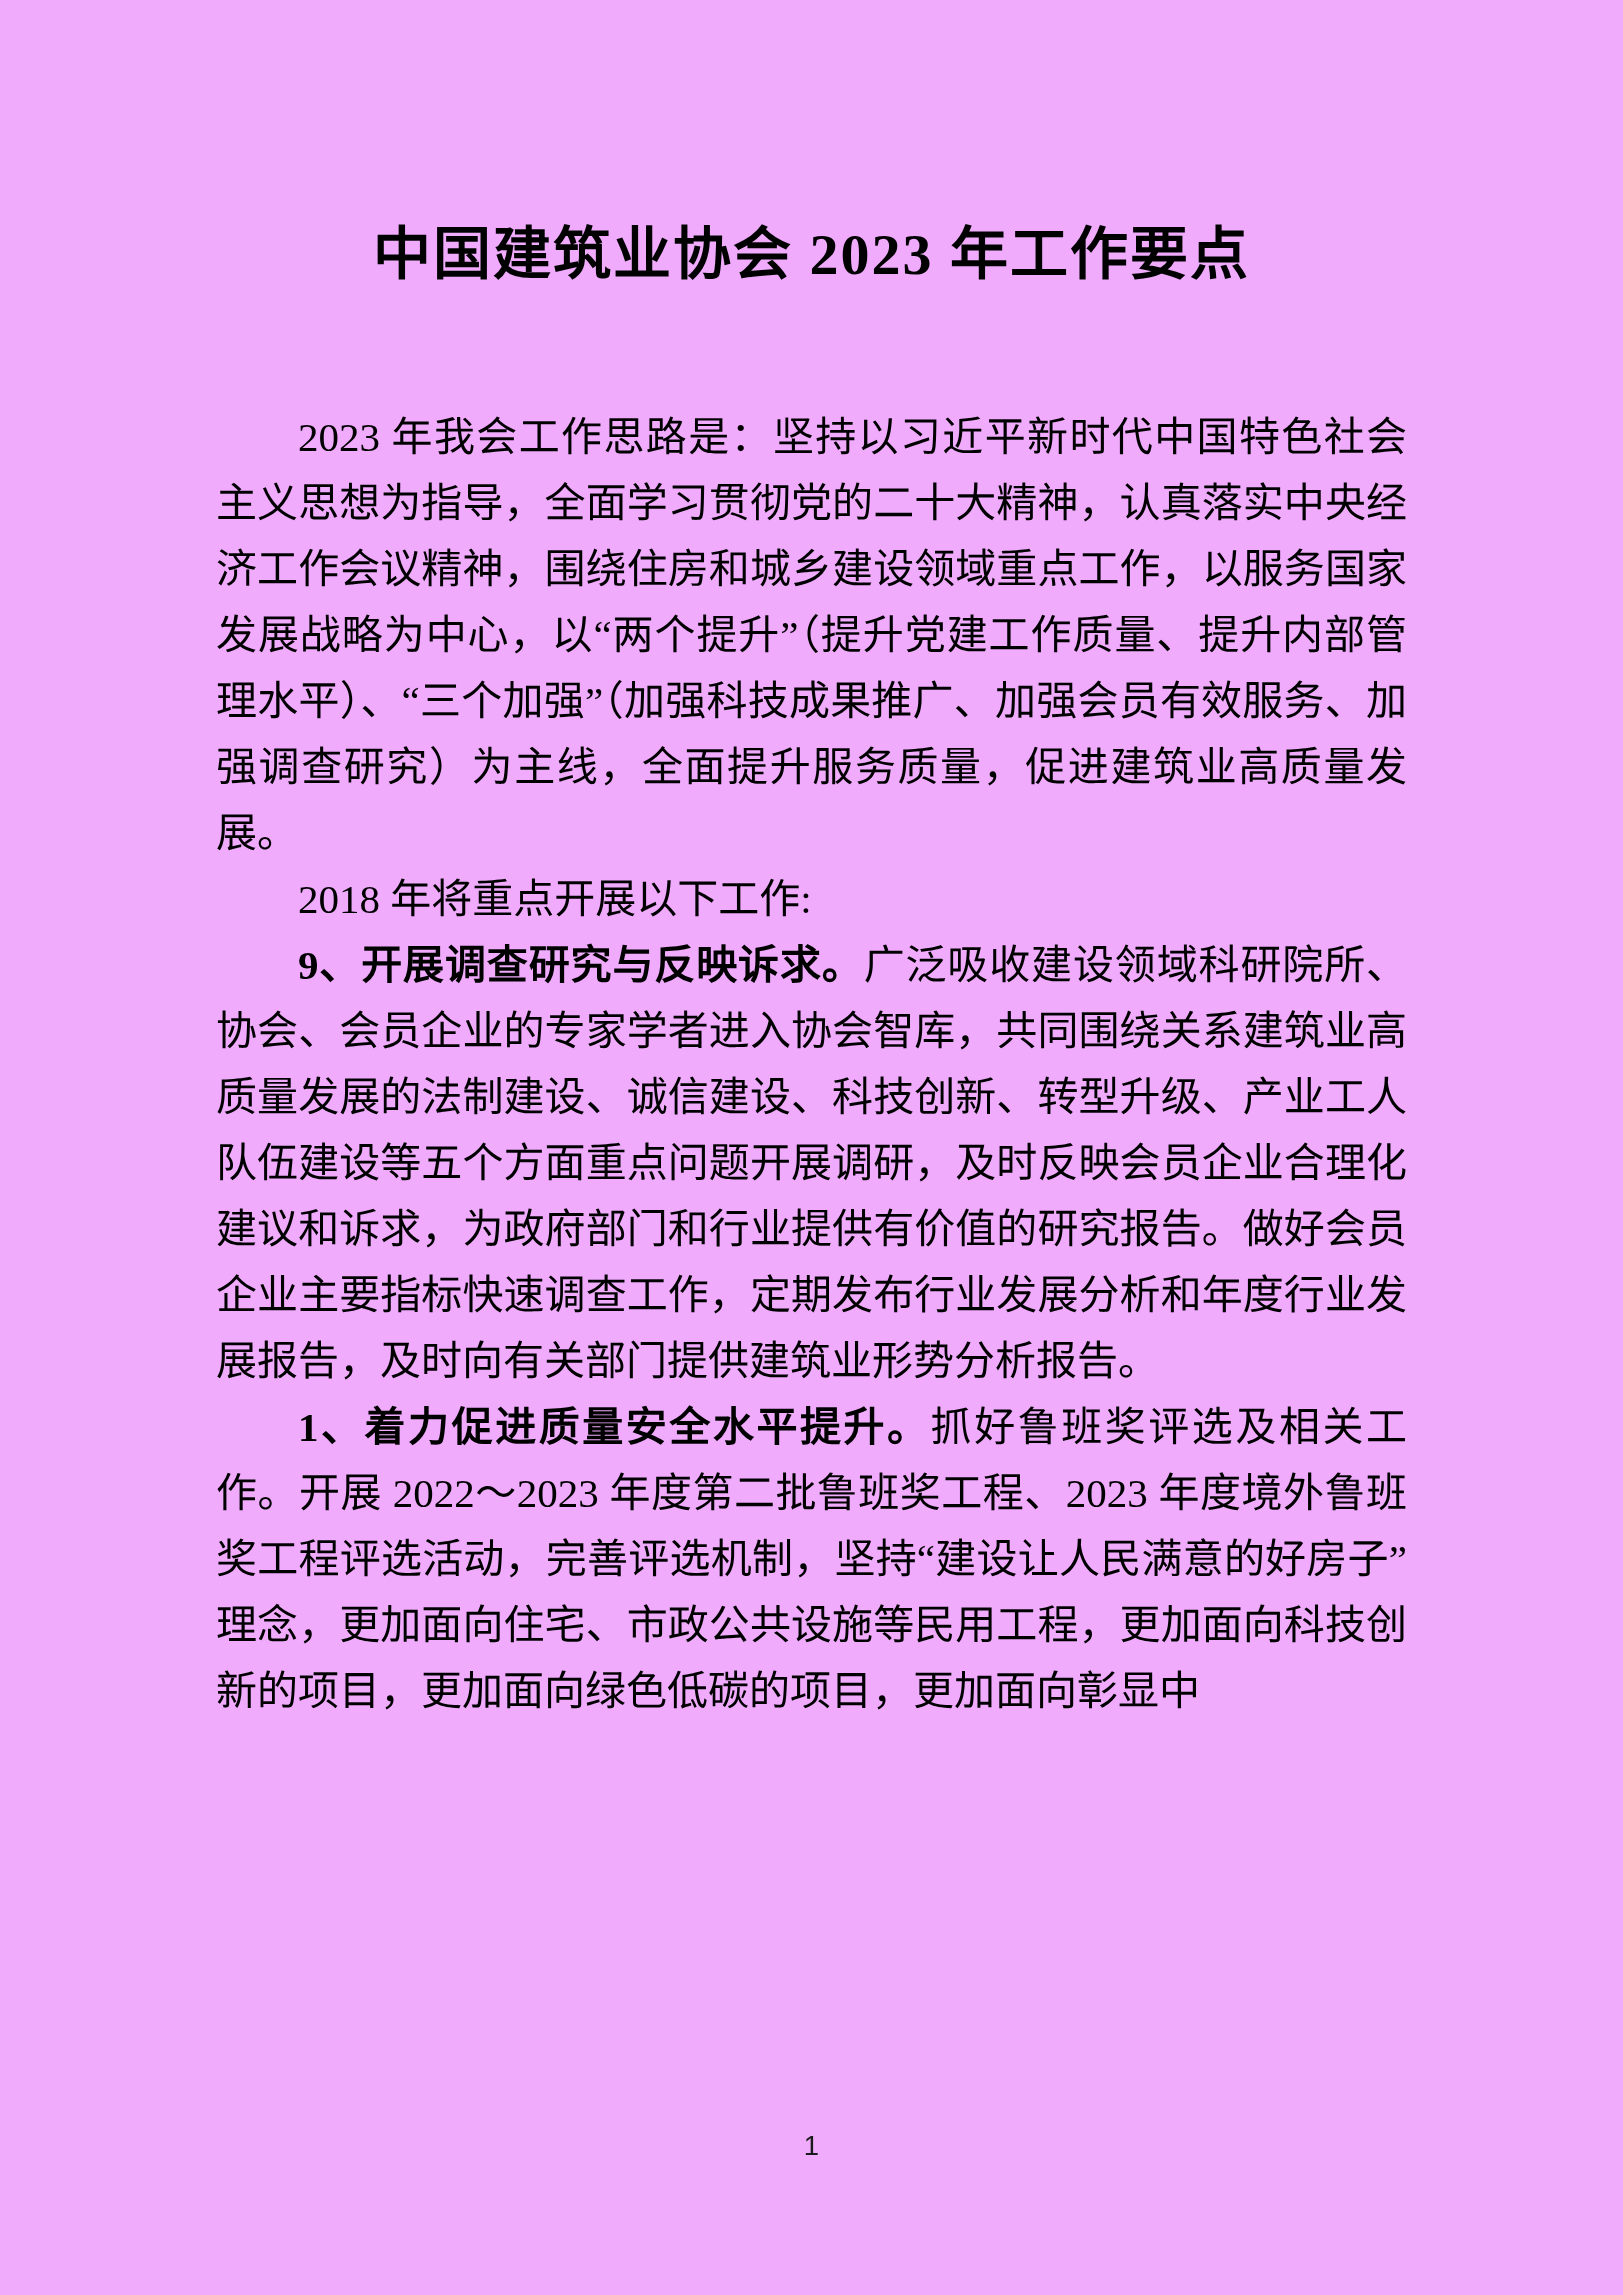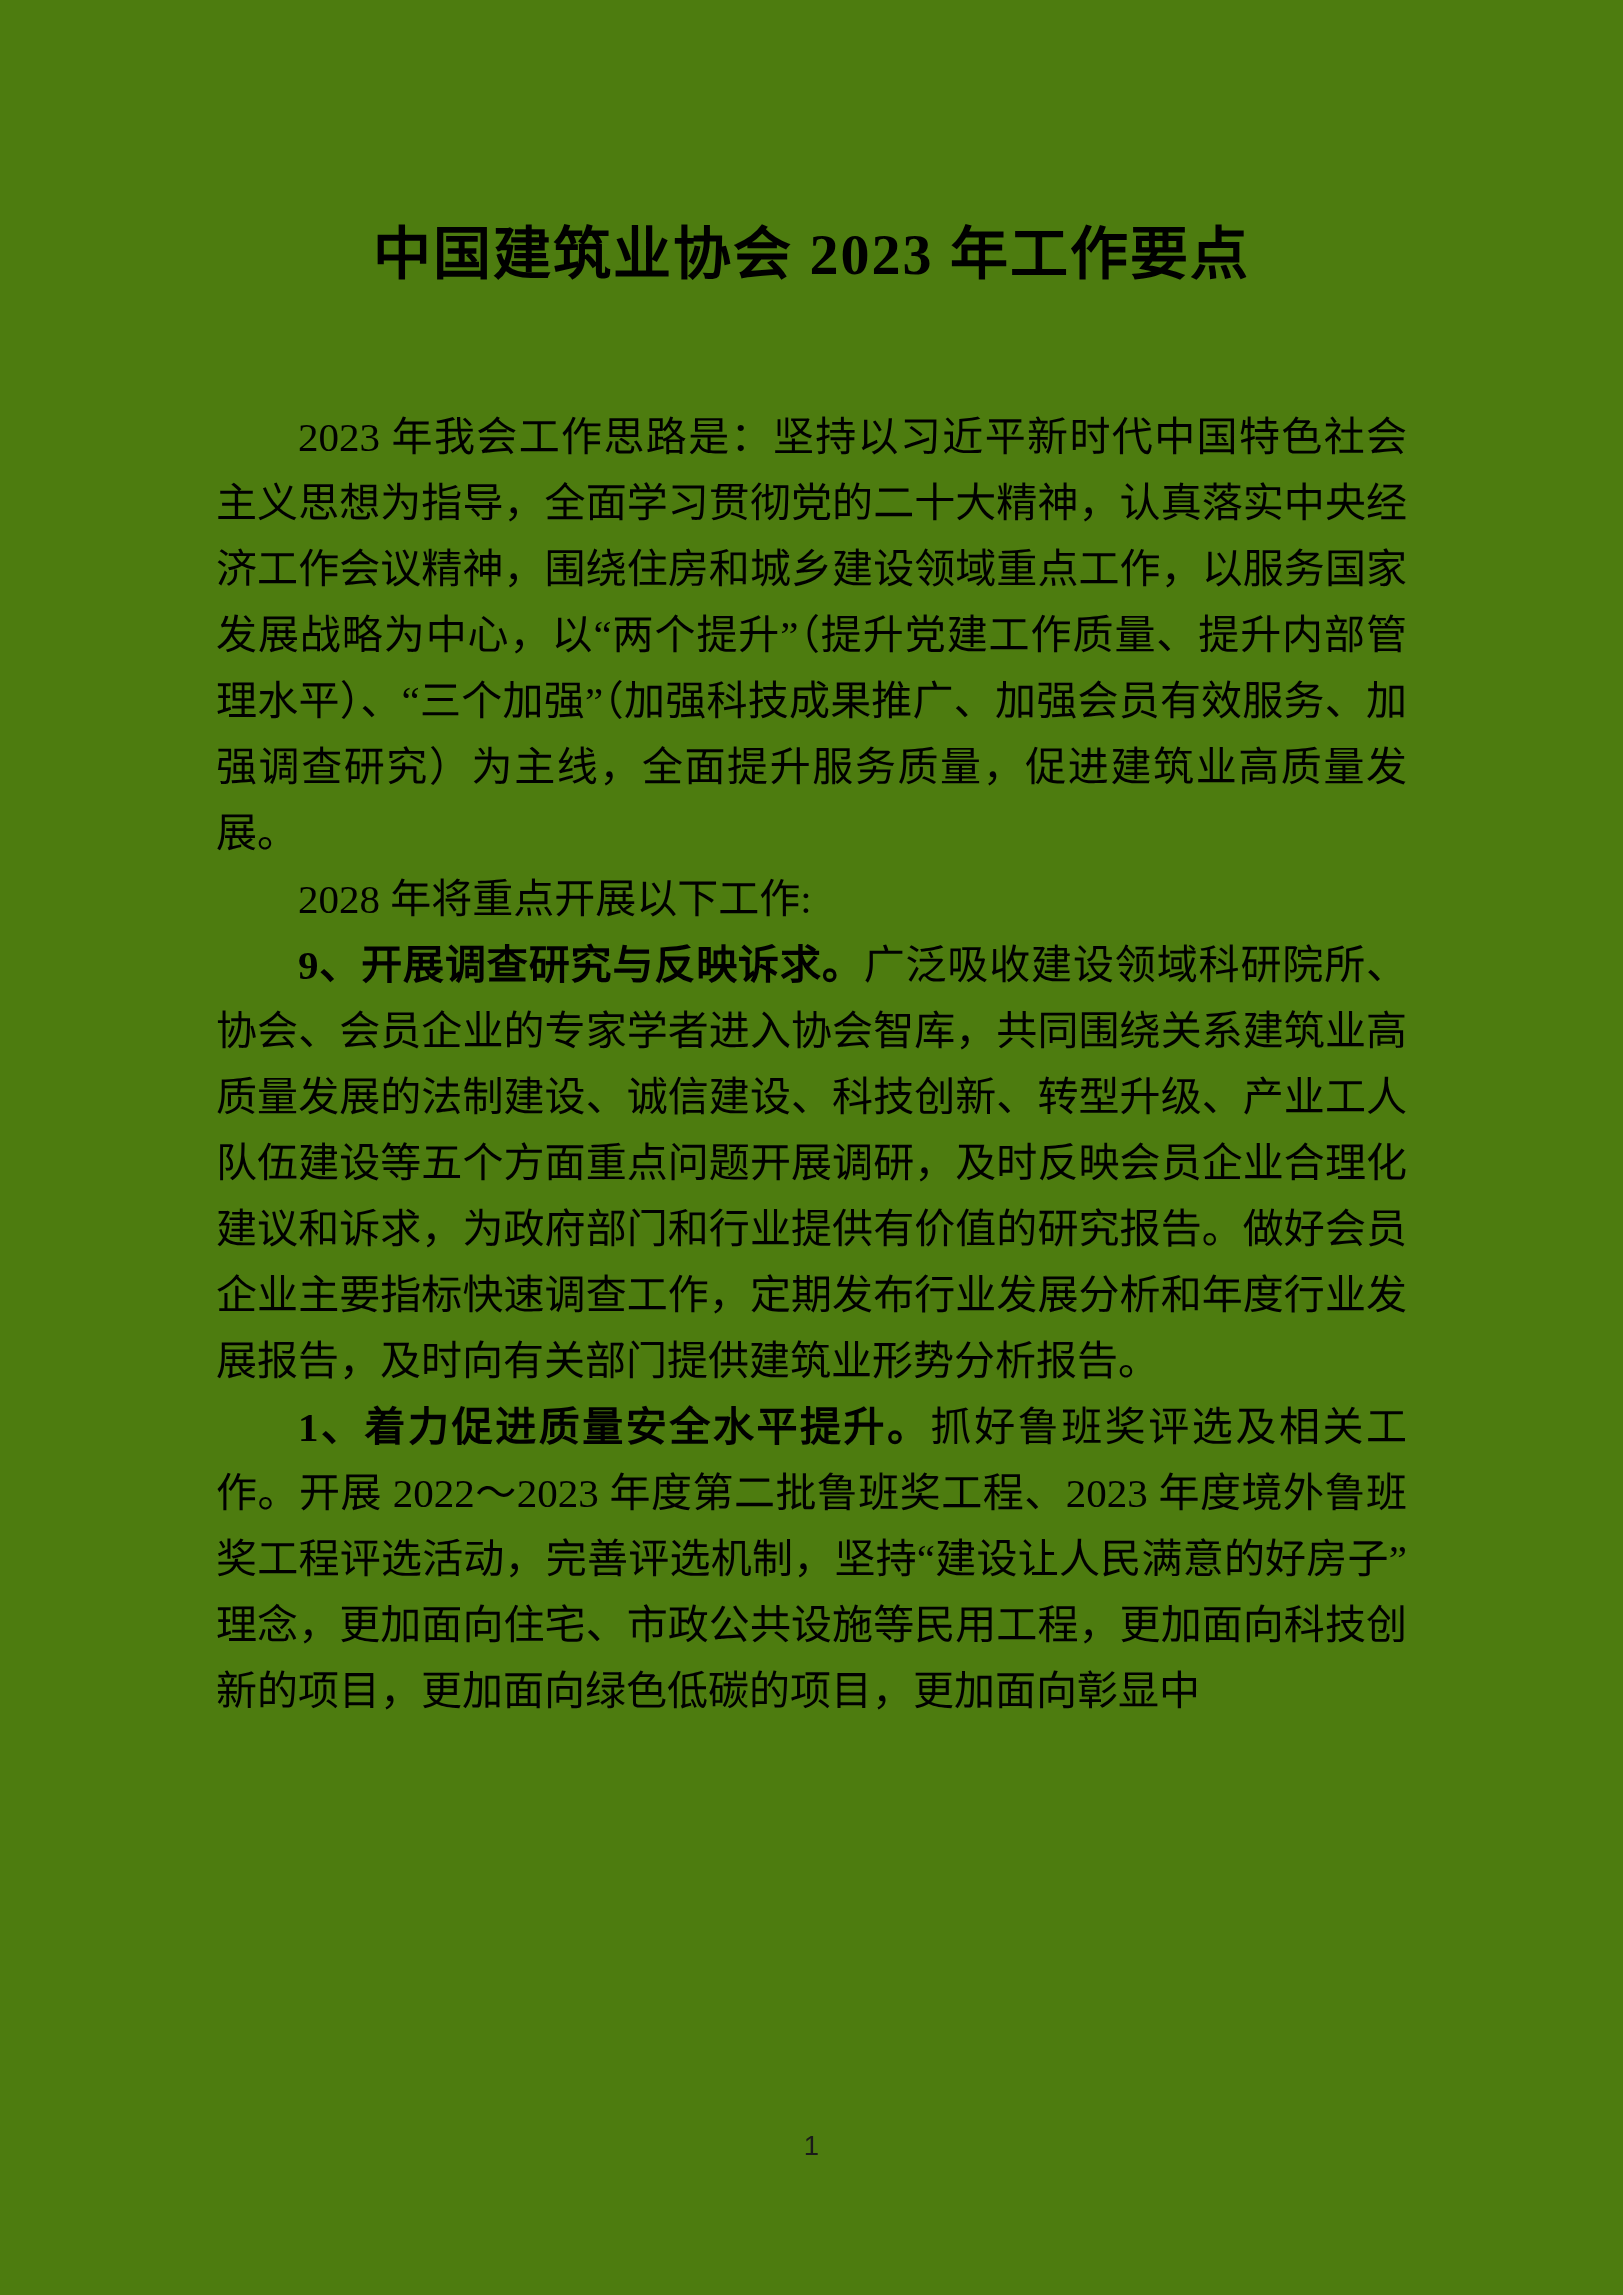--- a/index.html
+++ b/index.html
@@ -1,21 +1,21 @@
 <!DOCTYPE html>
 <html lang="zh-CN" style="font-size:10.5px"><head>
 <meta charset="utf-8">
 <style>
   html, body { margin: 0; padding: 0; background: #e8e8e8; }
   .page {
     position: relative;
     width: 1623px;
     height: 2295px;
     margin: 0 auto;
-    background: #4d7c0f;
+    background: #f0abfc;
     box-sizing: border-box;
     padding: 217px 216px 0 216px;
     color: #000000;
     overflow: hidden;
   }
   .title {
     font-family: "Liberation Serif", serif;
     font-weight: 700;
     font-size: 58px;
     line-height: 76px;
@@ -50,20 +50,20 @@
   }
 </style>
 </head>
 <body>
 
 <div class="page">
   <h1 class="title">中国建筑业协会 2023 年工作要点</h1>
 
   <div class="doc-body" id="doc-body">
       <p class="para"><span class="run">2023 年我会工作思路是：坚持以习近平新时代中国特色社会主义思想为指导，全面学习贯彻党的二十大精神，认真落实中央经济工作会议精神，围绕住房和城乡建设领域重点工作，以服务国家发展战略为中心，以“两个提升”（提升党建工作质量、提升内部管理水平）、“三个加强”（加强科技成果推广、加强会员有效服务、加强调查研究）为主线，全面提升服务质量，促进建筑业高质量发展。</span></p>
-      <p class="para"><span class="run">2028 年将重点开展以下工作:</span></p>
+      <p class="para"><span class="run">2018 年将重点开展以下工作:</span></p>
       <p class="para"><span class="run run-bold">9、开展调查研究与反映诉求。</span><span class="run">广泛吸收建设领域科研院所、协会、会员企业的专家学者进入协会智库，共同围绕关系建筑业高质量发展的法制建设、诚信建设、科技创新、转型升级、产业工人队伍建设等五个方面重点问题开展调研，及时反映会员企业合理化建议和诉求，为政府部门和行业提供有价值的研究报告。做好会员企业主要指标快速调查工作，定期发布行业发展分析和年度行业发展报告，及时向有关部门提供建筑业形势分析报告。</span></p>
       <p class="para"><span class="run run-bold">1、着力促进质量安全水平提升。</span><span class="run">抓好鲁班奖评选及相关工作。开展 2022～2023 年度第二批鲁班奖工程、2023 年度境外鲁班奖工程评选活动，完善评选机制，坚持“建设让人民满意的好房子”理念，更加面向住宅、市政公共设施等民用工程，更加面向科技创新的项目，更加面向绿色低碳的项目，更加面向彰显中</span></p>
     </div>
 
   <div class="page-number">1</div>
 </div>
 
 
 </body></html>

